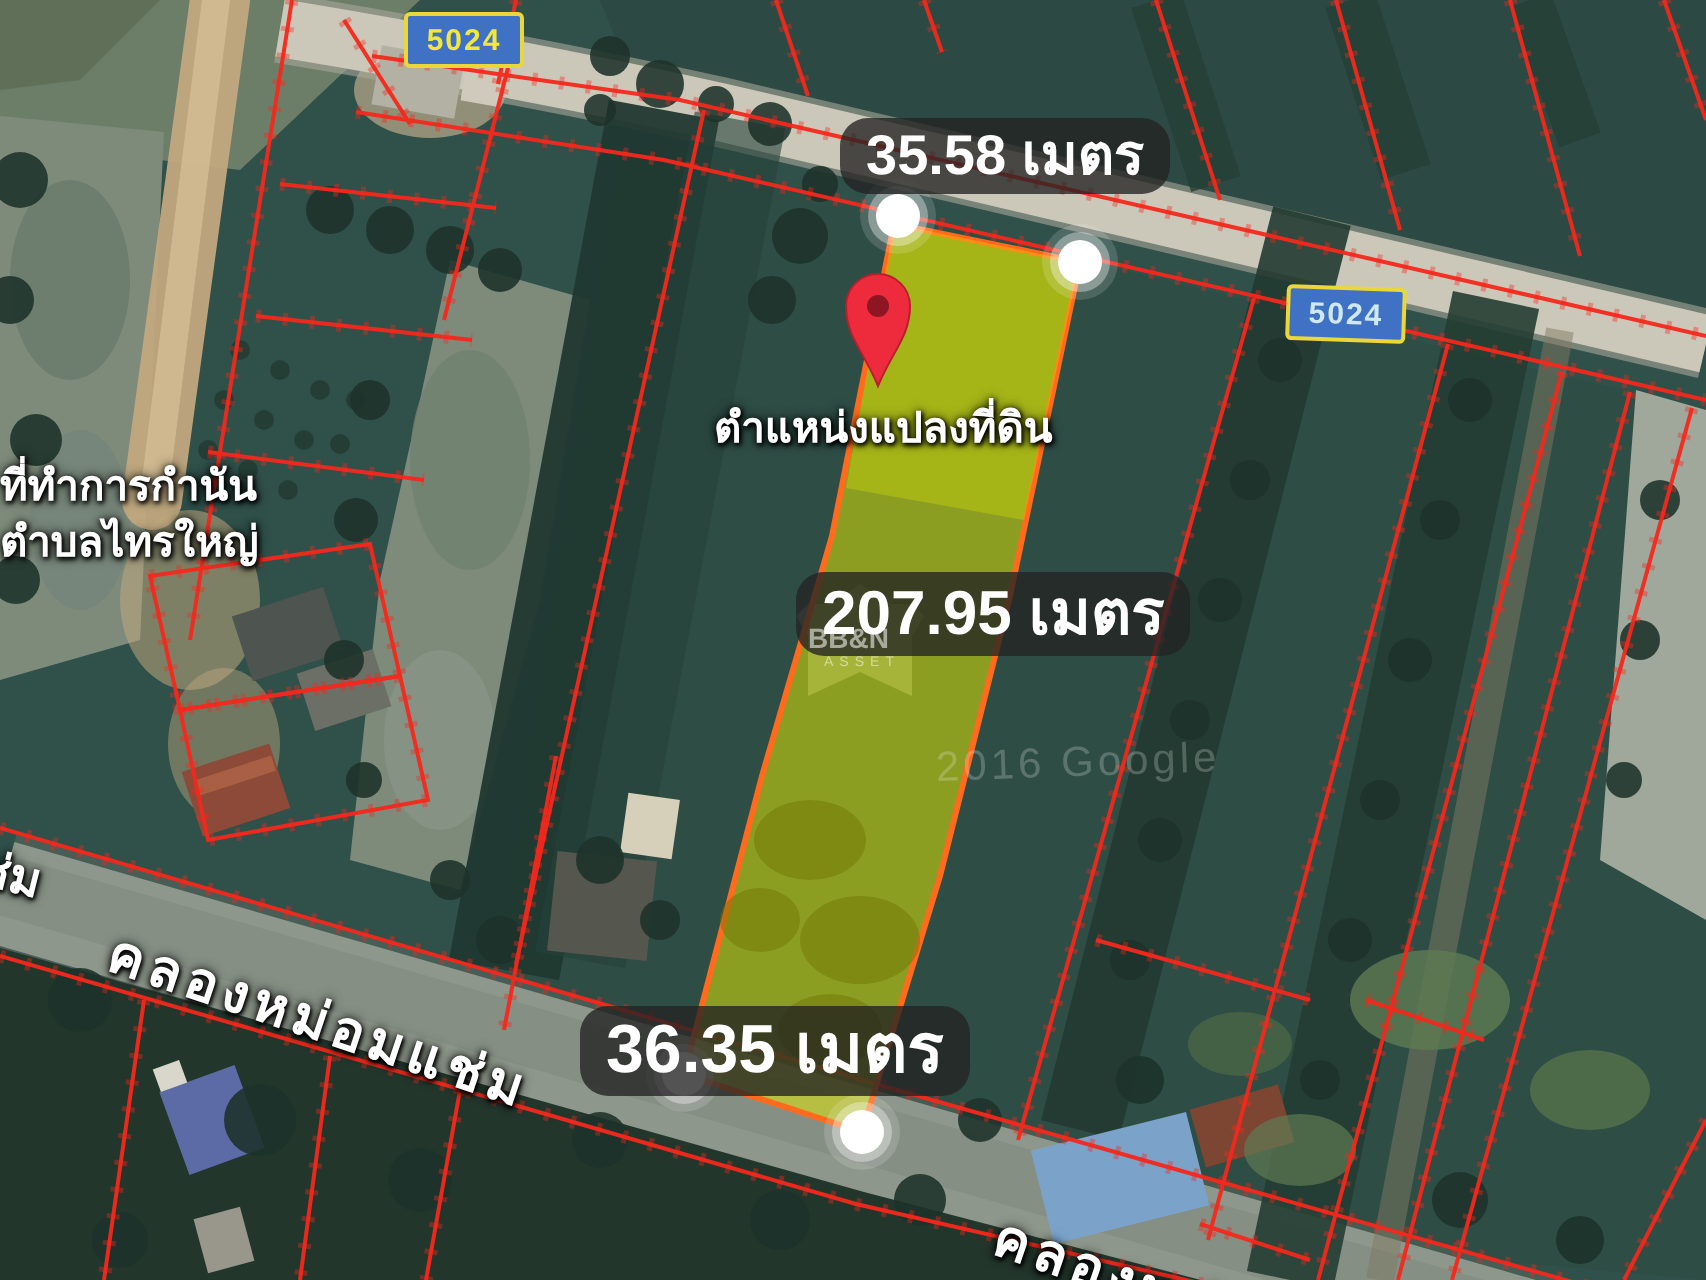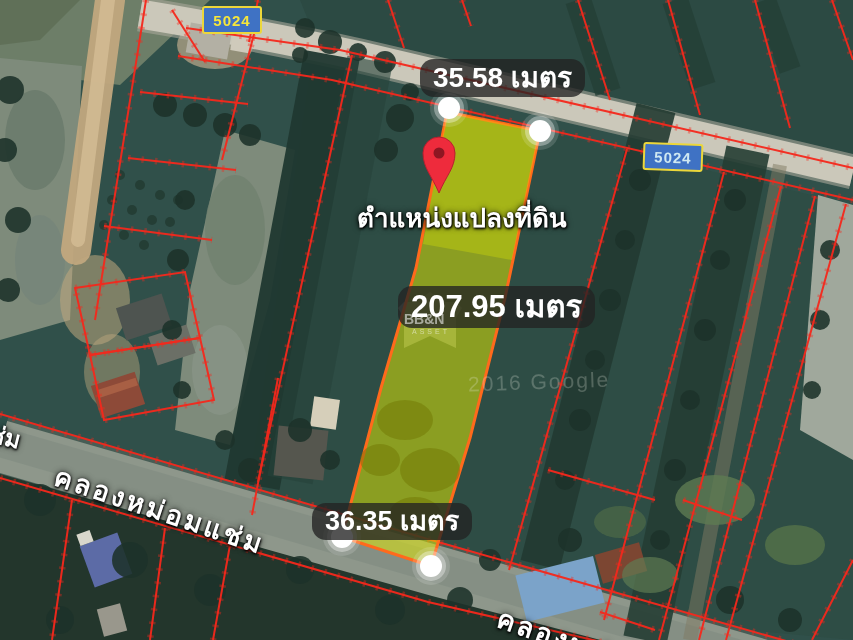--- a/index.html
+++ b/index.html
@@ -11,26 +11,26 @@
   #stage svg{position:absolute;left:0;top:0;}
   .overlay{position:absolute;white-space:nowrap;}
   .lbl{
     background:var(--label-bg,rgba(35,35,35,.78));
     color:var(--label-text,#fff);
     font-weight:600;border-radius:14px;line-height:1.15;
     padding:3px 13px;
   }
   .lbl-top{left:420px;top:59px;font-size:28px;}
   .lbl-mid{left:398px;top:286px;font-size:31px;}
-  .lbl-bot{left:312px;top:503px;font-size:27px;}
+  .lbl-bot{left:290px;top:503px;font-size:34px;}
   .thai-outline{
     color:#fff;font-weight:700;
     text-shadow:0 1px 3px rgba(0,0,0,.95),0 0 6px rgba(0,0,0,.8),1px 1px 2px rgba(0,0,0,.9);
   }
-  .pin-caption{left:357px;top:197px;font-size:26px;}
+  .pin-caption{left:357px;top:197px;font-size:21px;}
   .place-label{left:0px;top:230px;font-size:21px;line-height:1.35;}
   .canal-1{left:62px;top:455px;font-size:27px;letter-spacing:3px;transform:rotate(18.5deg);transform-origin:0 0;}
   .canal-partial{left:-6px;top:414px;font-size:24px;transform:rotate(14deg);transform-origin:0 0;}
   .canal-2{left:505px;top:597px;font-size:27px;letter-spacing:3px;transform:rotate(19deg);transform-origin:0 0;}
   .sign{
     width:56px;height:24px;border:2px solid var(--sign-border,#ecd73a);
     background:var(--sign-bg,#3f72c4);border-radius:3px;
     display:flex;align-items:center;justify-content:center;
     font-size:15px;font-weight:700;letter-spacing:1px;
   }
@@ -279,20 +279,22 @@
     </g>
   </svg>
 
   <div class="overlay lbl lbl-top">35.58 เมตร</div>
   <div class="overlay lbl lbl-mid">207.95 เมตร</div>
   <div class="overlay lbl lbl-bot">36.35 เมตร</div>
 
   <div class="overlay thai-outline pin-caption">ตำแหน่งแปลงที่ดิน</div>
 
   <div class="overlay thai-outline place-label">
+    <div>ที่ทำการกำนัน</div>
+    <div>ตำบลไทรใหญ่</div>
   </div>
 
   <div class="overlay thai-outline canal-1">คลองหม่อมแช่ม</div>
   <div class="overlay thai-outline canal-partial">ช่ม</div>
   <div class="overlay thai-outline canal-2">คลองหม่อมแช่ม</div>
 
   <div class="overlay sign sign-top">5024</div>
   <div class="overlay sign sign-right">5024</div>
 
   <div class="overlay brand-1">BB&amp;N</div>

